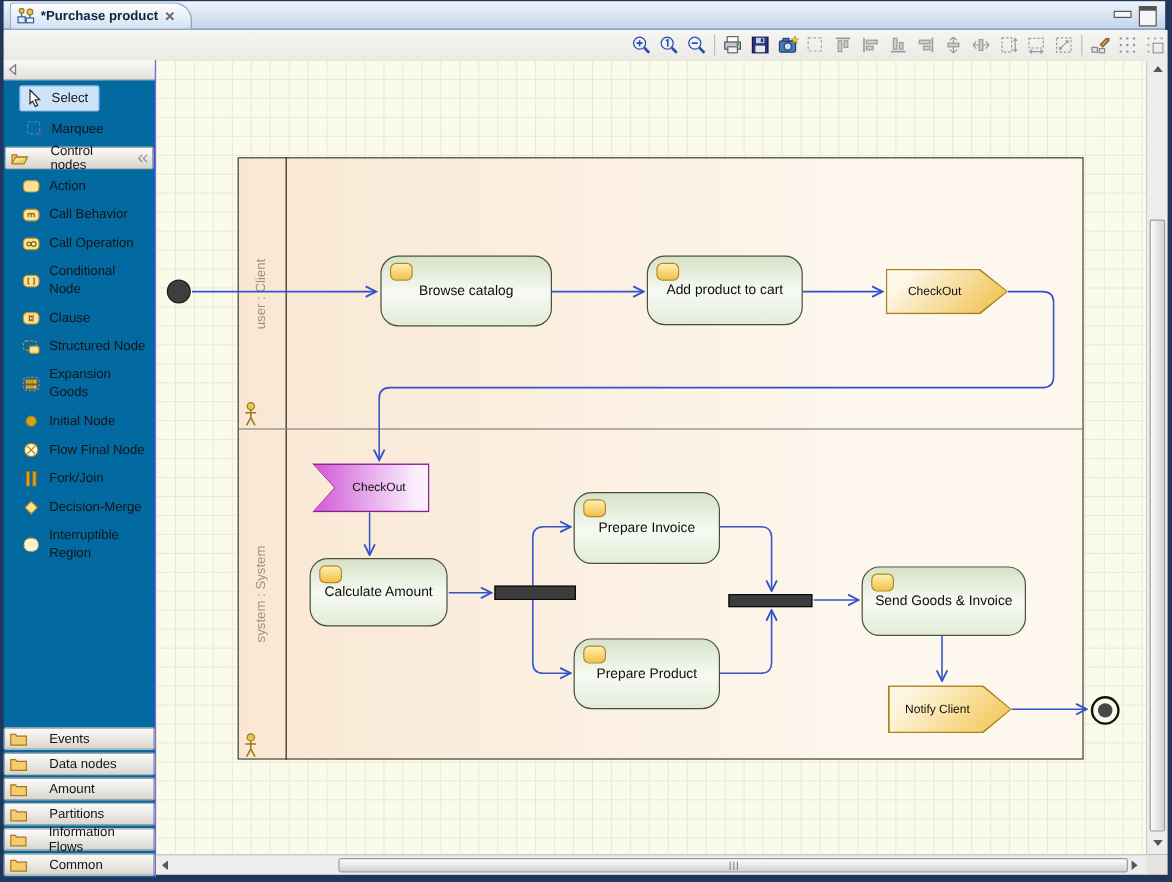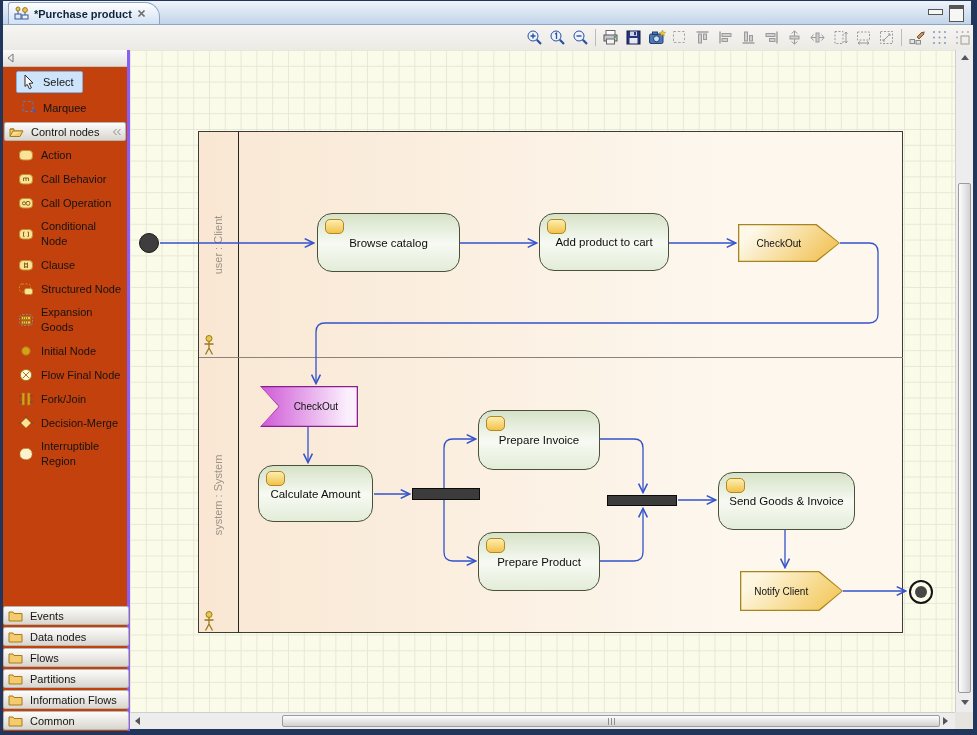--- a/index.html
+++ b/index.html
@@ -18,29 +18,29 @@
   .tabtitle{font-size:11px;font-weight:bold;color:#10243c;white-space:nowrap}
   .winbtn{position:absolute;top:4px;width:13px;height:12px}
 
   
   .toolbar{left:3px;top:25px;width:970px;height:25px;background:linear-gradient(180deg,#f6f5f2,#eceae5)}
   .ticons{position:absolute;left:520px;top:1px;display:flex;align-items:center}
   .tbtn{width:23px;height:22px;display:flex;align-items:center;justify-content:center}
   .sep{width:1px;height:17px;background:#bcbcbc;margin:0 3px}
 
   
-  .palette{left:3px;top:50px;width:127px;height:681px;background:#c2410c;
-           border-right:3px solid #8b5cf6;box-sizing:border-box}
+  .palette{left:3px;top:50px;width:127px;height:681px;background:#0369a1;
+           border-right:1px solid #8b5cf6;box-sizing:border-box}
   .pstrip{height:16px;background:linear-gradient(180deg,#fafafa,#e3e1dc);
           border-bottom:1px solid #c7c4bd;display:flex;align-items:center;padding-left:3px}
   .toolitem{display:flex;align-items:center;gap:6px;margin:4px 0 4px 13px;padding:2px 8px 2px 4px;
             width:max-content;font-size:11px;border:1px solid transparent;border-radius:2px}
   .toolitem.sel{background:#cde4fb;border-color:#7fb2e8}
   .drawerhead{height:19px;background:linear-gradient(180deg,#fcfcfb,#d9d6cf);
-              border:1px solid #b9b5ad;border-radius:2px;display:flex;align-items:center;gap:7px;
+              border:1px solid #b9b5ad;border-radius:2px;display:flex;align-items:center;gap:18px;
               padding:0 3px 0 4px;font-size:11px;box-sizing:border-box}
   .openhead{margin:3px 1px 2px 1px}
   .prow{display:flex;gap:7px;padding:4px 2px 4px 15px;font-size:11px;align-items:center}
   .prow .plabel{width:84px;line-height:15px}
   .picon{flex:0 0 16px}
   .cdrawer{position:absolute;left:0;width:126px}
 
   
   .canvas{left:130px;top:50px;width:825px;height:662px;background-color:#fbfbe9;
           background-image:linear-gradient(#e8e8d8 1px,transparent 1px),
@@ -383,21 +383,21 @@
     <div class="cdrawer drawerhead" style="top:577px">
       <svg width="15" height="12" viewBox="0 0 15 12">
         <path d="M1 2 L5 2 L6 3.5 L14 3.5 L14 11 L1 11 Z" fill="#f4cb6e" stroke="#a87a18"></path>
         </svg>
       <span>Data nodes</span>
     </div>
     <div class="cdrawer drawerhead" style="top:598px">
       <svg width="15" height="12" viewBox="0 0 15 12">
         <path d="M1 2 L5 2 L6 3.5 L14 3.5 L14 11 L1 11 Z" fill="#f4cb6e" stroke="#a87a18"></path>
         </svg>
-      <span>Flows</span>
+      <span>Amount</span>
     </div>
     <div class="cdrawer drawerhead" style="top:619px">
       <svg width="15" height="12" viewBox="0 0 15 12">
         <path d="M1 2 L5 2 L6 3.5 L14 3.5 L14 11 L1 11 Z" fill="#f4cb6e" stroke="#a87a18"></path>
         </svg>
       <span>Partitions</span>
     </div>
     <div class="cdrawer drawerhead" style="top:640px">
       <svg width="15" height="12" viewBox="0 0 15 12">
         <path d="M1 2 L5 2 L6 3.5 L14 3.5 L14 11 L1 11 Z" fill="#f4cb6e" stroke="#a87a18"></path>

